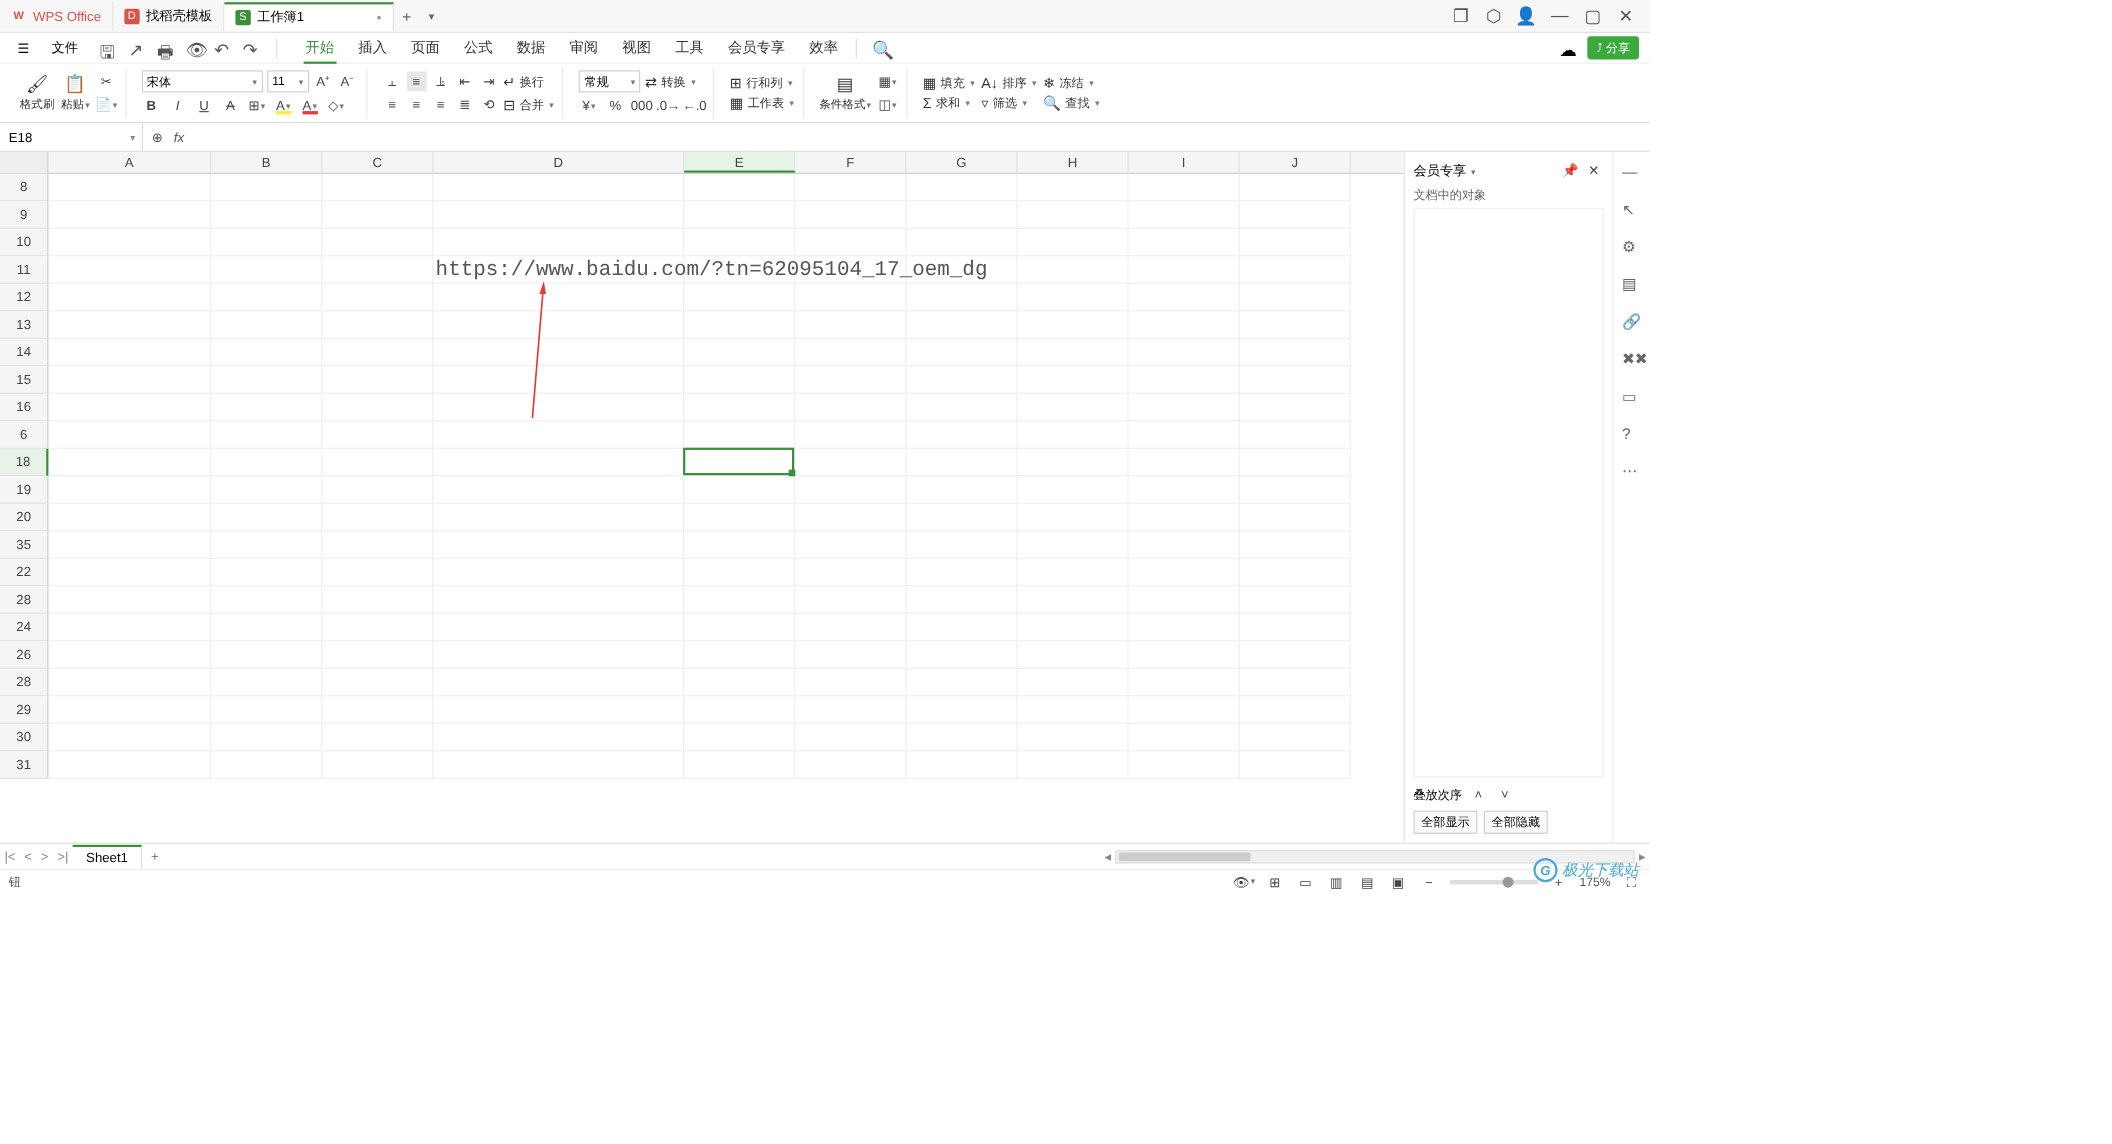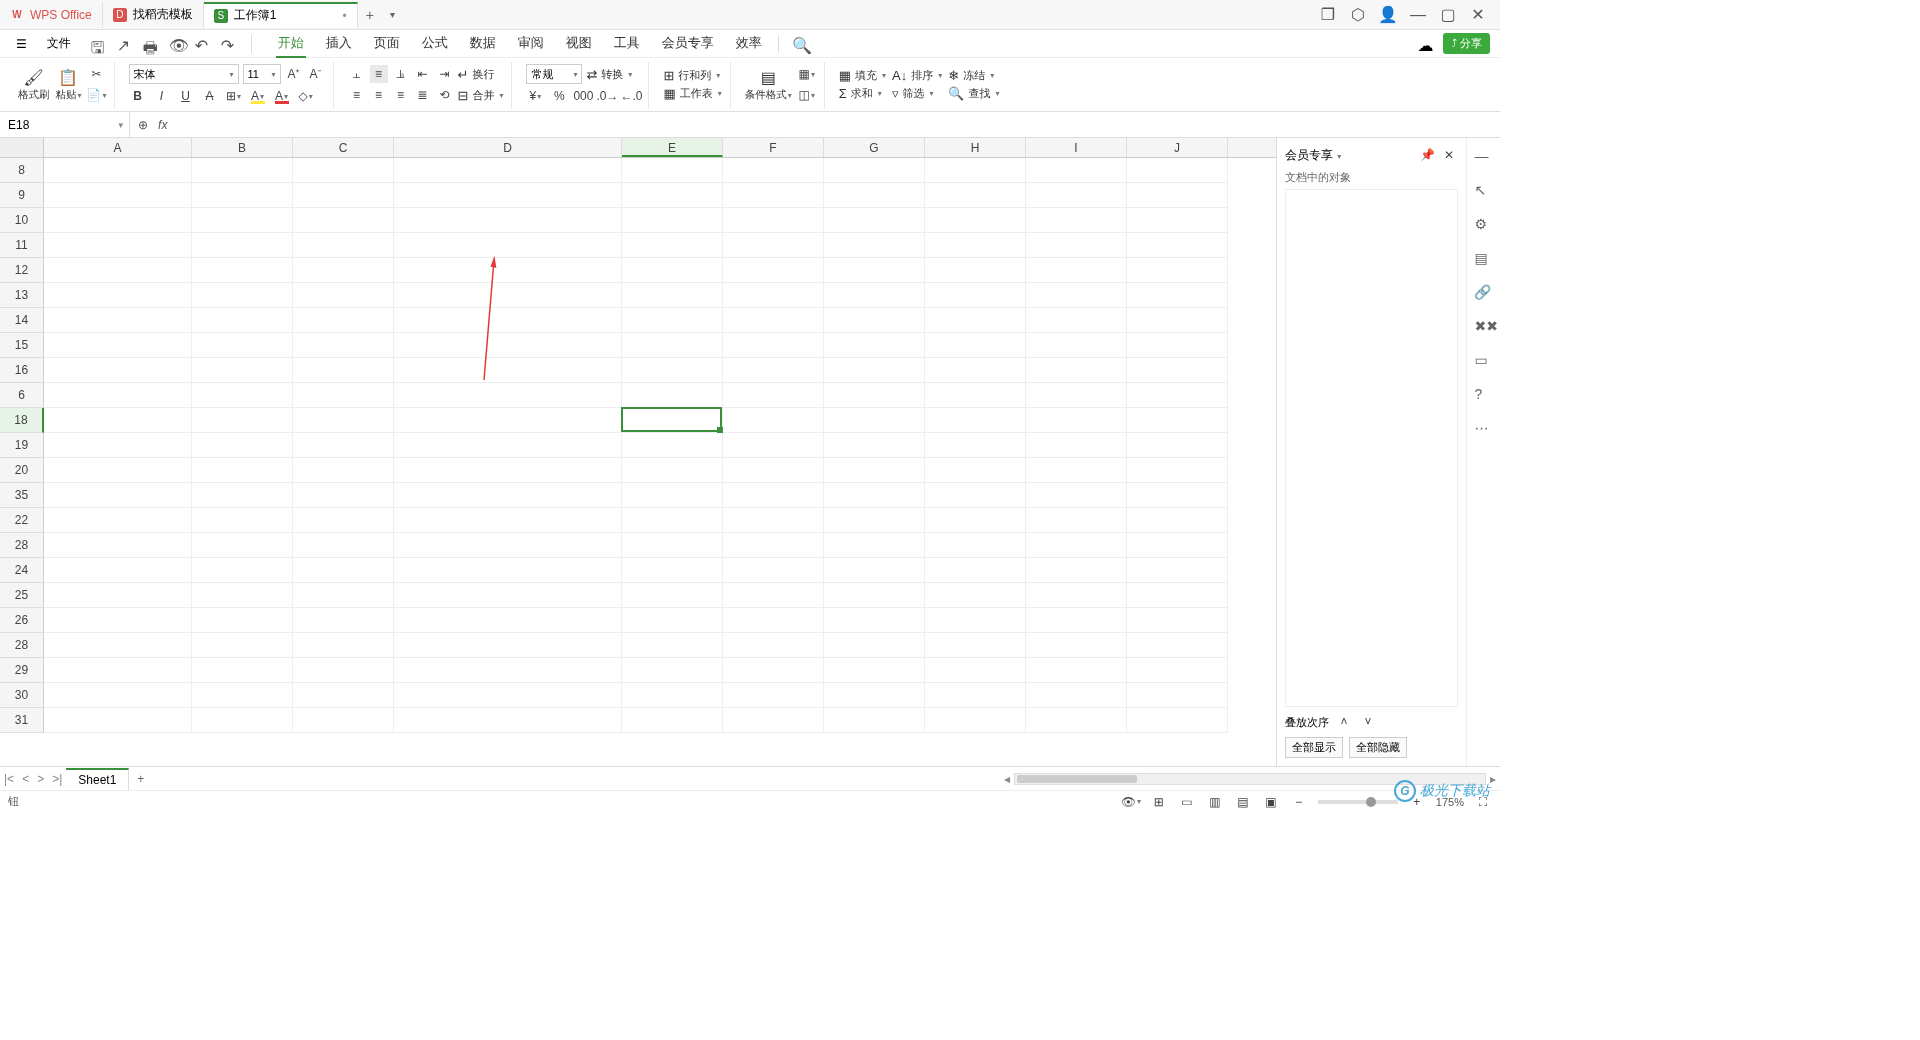--- a/index.html
+++ b/index.html
@@ -572,33 +572,20 @@
           <div class="cell" style="width: 101px;"></div>
           <div class="cell" style="width: 228px;"></div>
           <div class="cell" style="width: 101px;"></div>
           <div class="cell" style="width: 101px;"></div>
           <div class="cell" style="width: 101px;"></div>
           <div class="cell" style="width: 101px;"></div>
           <div class="cell" style="width: 101px;"></div>
           <div class="cell" style="width: 101px;"></div>
         </div>
         <div class="row">
-          <div class="rowhead">25</div>
-          <div class="cell" style="width: 148px;"></div>
-          <div class="cell" style="width: 101px;"></div>
-          <div class="cell" style="width: 101px;"></div>
-          <div class="cell" style="width: 228px;"></div>
-          <div class="cell" style="width: 101px;"></div>
-          <div class="cell" style="width: 101px;"></div>
-          <div class="cell" style="width: 101px;"></div>
-          <div class="cell" style="width: 101px;"></div>
-          <div class="cell" style="width: 101px;"></div>
-          <div class="cell" style="width: 101px;"></div>
-        </div>
-        <div class="row">
           <div class="rowhead">26</div>
           <div class="cell" style="width: 148px;"></div>
           <div class="cell" style="width: 101px;"></div>
           <div class="cell" style="width: 101px;"></div>
           <div class="cell" style="width: 228px;"></div>
           <div class="cell" style="width: 101px;"></div>
           <div class="cell" style="width: 101px;"></div>
           <div class="cell" style="width: 101px;"></div>
           <div class="cell" style="width: 101px;"></div>
           <div class="cell" style="width: 101px;"></div>
@@ -650,20 +637,21 @@
           <div class="cell" style="width: 101px;"></div>
           <div class="cell" style="width: 228px;"></div>
           <div class="cell" style="width: 101px;"></div>
           <div class="cell" style="width: 101px;"></div>
           <div class="cell" style="width: 101px;"></div>
           <div class="cell" style="width: 101px;"></div>
           <div class="cell" style="width: 101px;"></div>
           <div class="cell" style="width: 101px;"></div>
         </div>
       </div>
+    <div class="cell-content" id="celltext" style="left: 396px; top: 96px;">https://www.baidu.com/?tn=62095104_17_oem_dg</div>
     <div class="sel-cell" id="selcell" style="left: 621px; top: 269px; width: 101px; height: 25px;"></div>
     <svg class="arrow-ann" id="arrow" width="40" height="130" style="left: 464px; top: 117px;">
       <defs>
           <marker id="ah" markerWidth="10" markerHeight="10" refX="5" refY="2" orient="auto">
             <polygon points="0,0 8,2 0,4" fill="#e53935"></polygon>
           </marker>
         </defs>
       <line x1="20" y1="125" x2="30" y2="5" stroke="#e53935" stroke-width="1.5" marker-end="url(#ah)"></line>
     </svg>
   </div>

